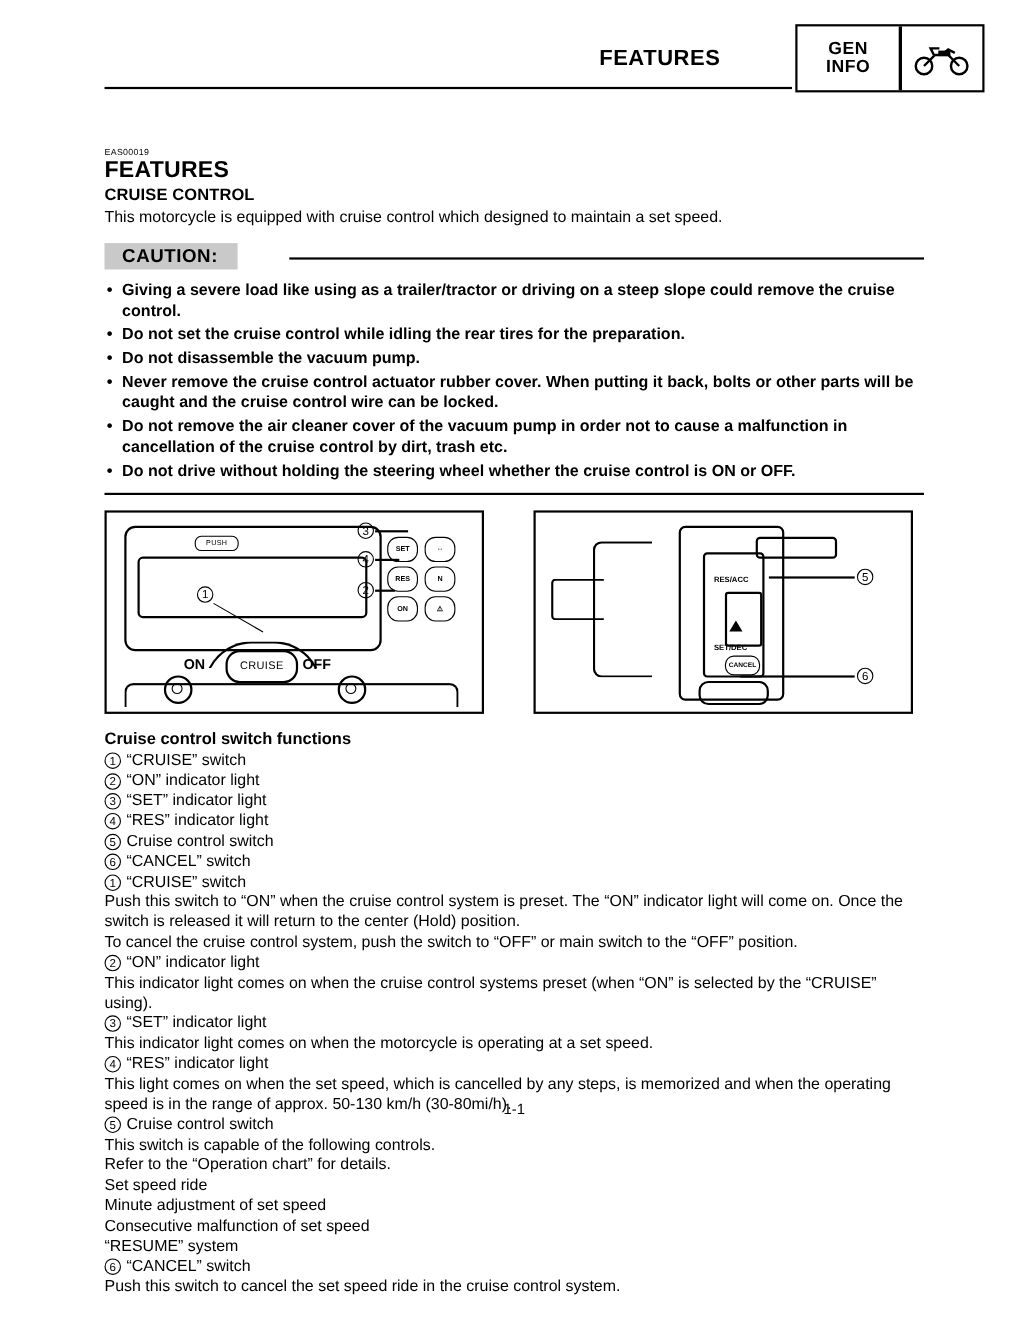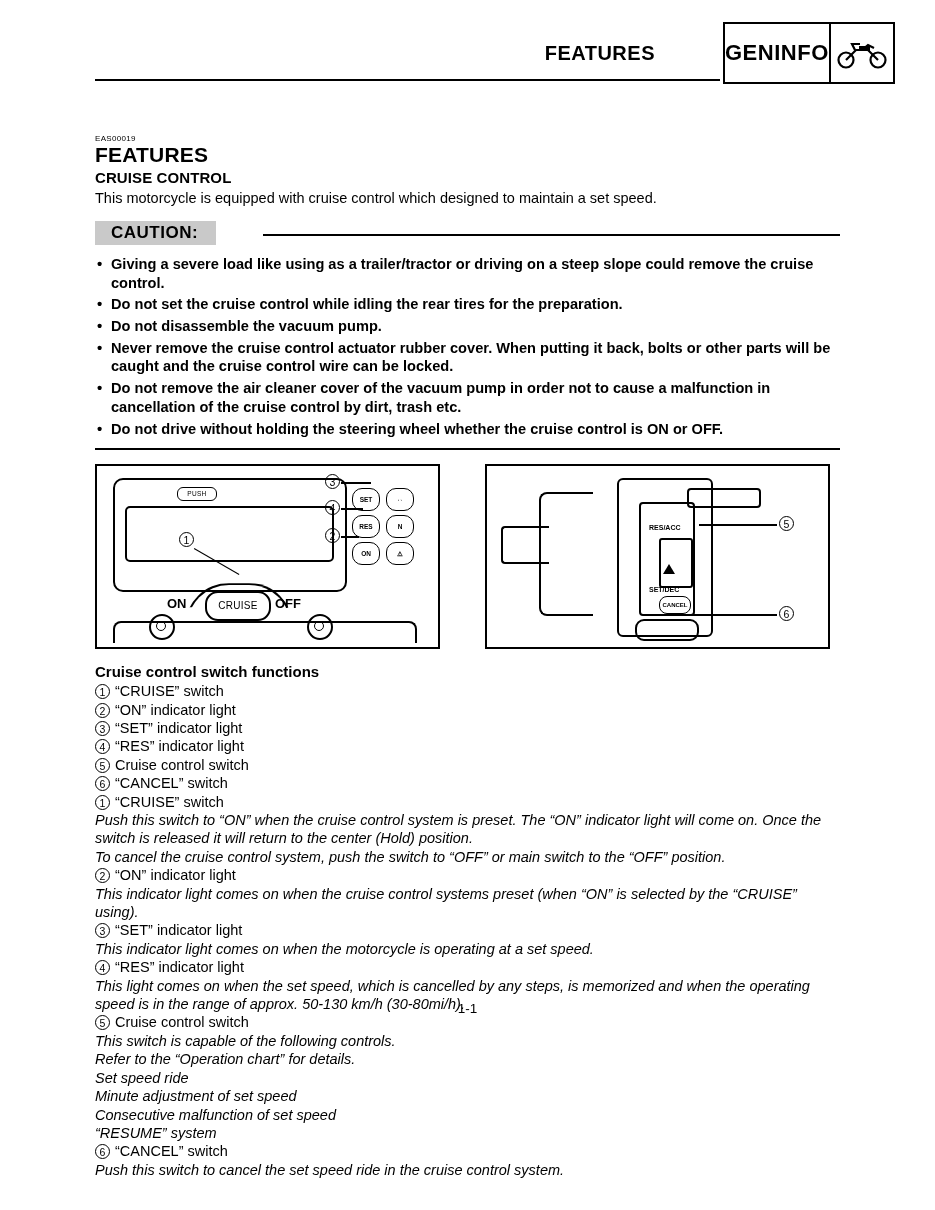--- a/index.html
+++ b/index.html
@@ -51,25 +51,25 @@
     top: 0;
     width: 168px;
     height: 58px;
     border: 2.5px solid #000;
     display: flex;
     align-items: stretch;
   }
   .gen-info-text {
     flex: 0 0 92px;
     display: flex;
-    flex-direction: row;
+    flex-direction: column;
     justify-content: center;
     align-items: center;
     font-weight: bold;
-    font-size: 22px;
+    font-size: 16px;
     line-height: 1.02;
     letter-spacing: 0.5px;
   }
   .gen-info-div {
     width: 2.5px;
     background: #000;
   }
   .gen-info-icon {
     flex: 1;
     display: flex;
@@ -417,21 +417,20 @@
     line-height: 1.27;
     display: flex;
     align-items: flex-start;
     gap: 5px;
   }
   .itemline .num-circle { margin-top: 2px; flex: 0 0 auto; }
   p.body {
     font-size: 14.5px;
     line-height: 1.27;
     margin: 0;
-    font-style: italic;
   }
   .footer {
     position: absolute;
     bottom: 22px;
     left: 0;
     width: 100%;
     text-align: center;
     font-size: 13.5px;
   }
 </style>

